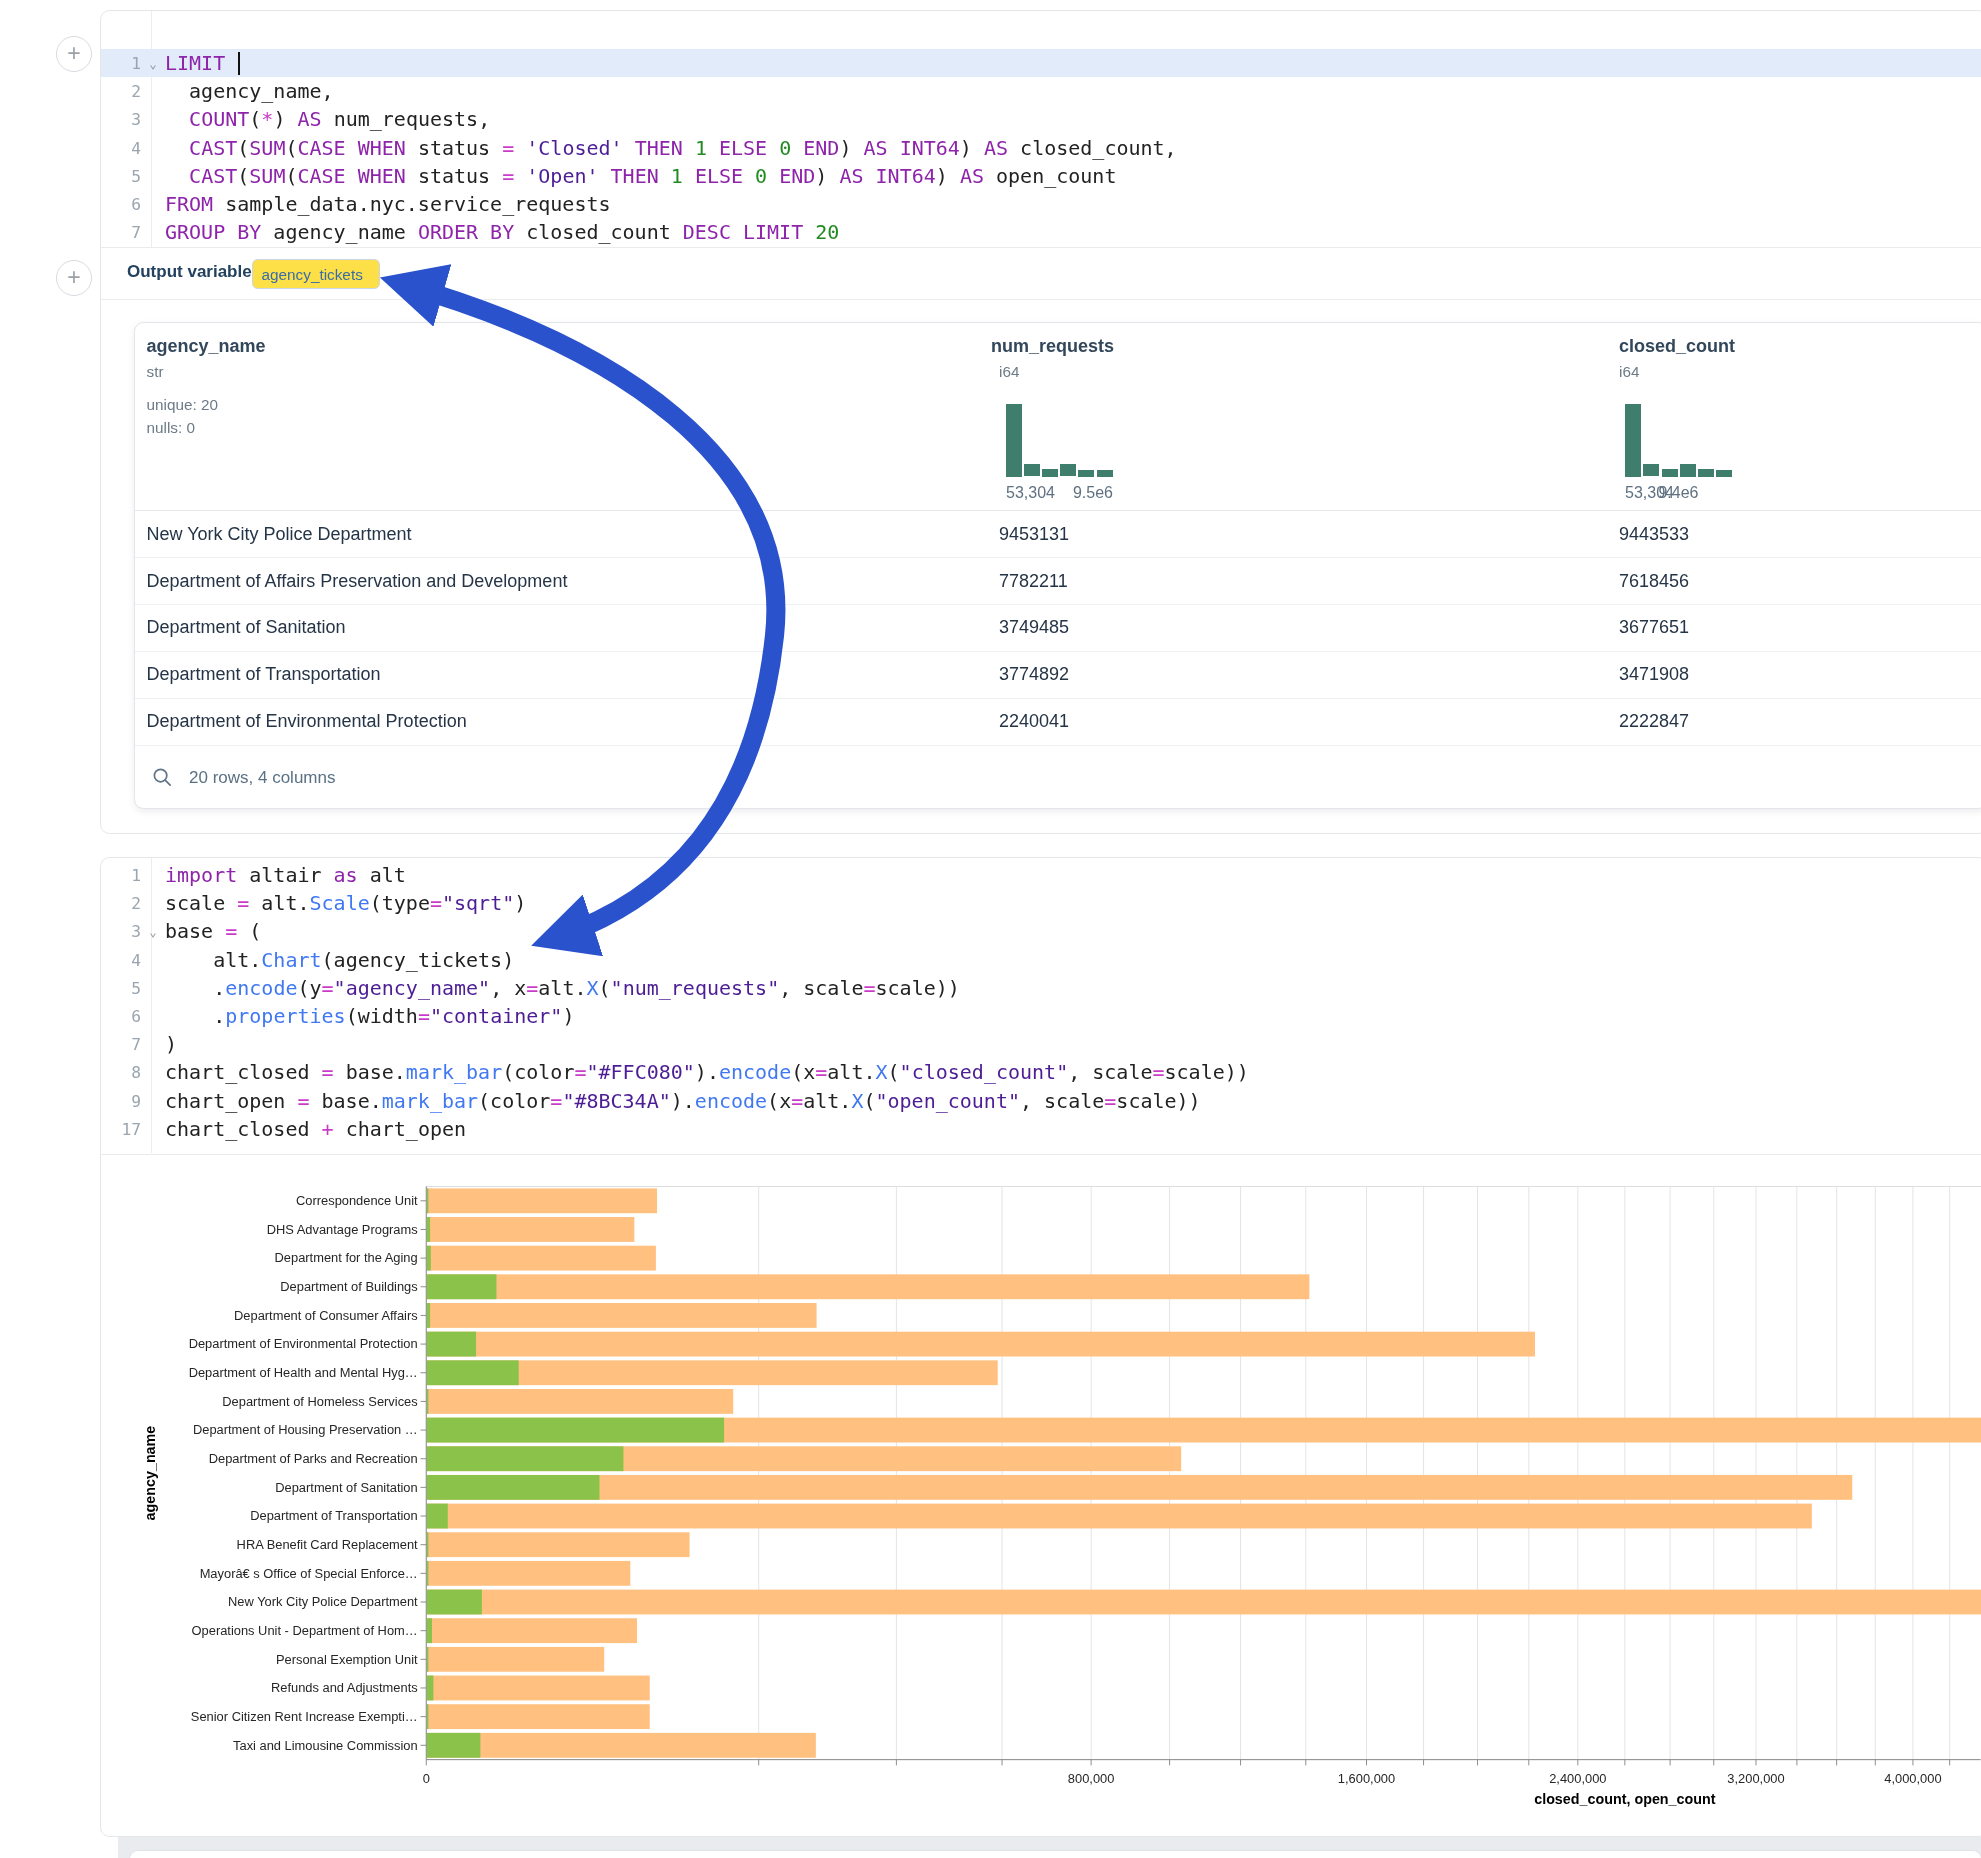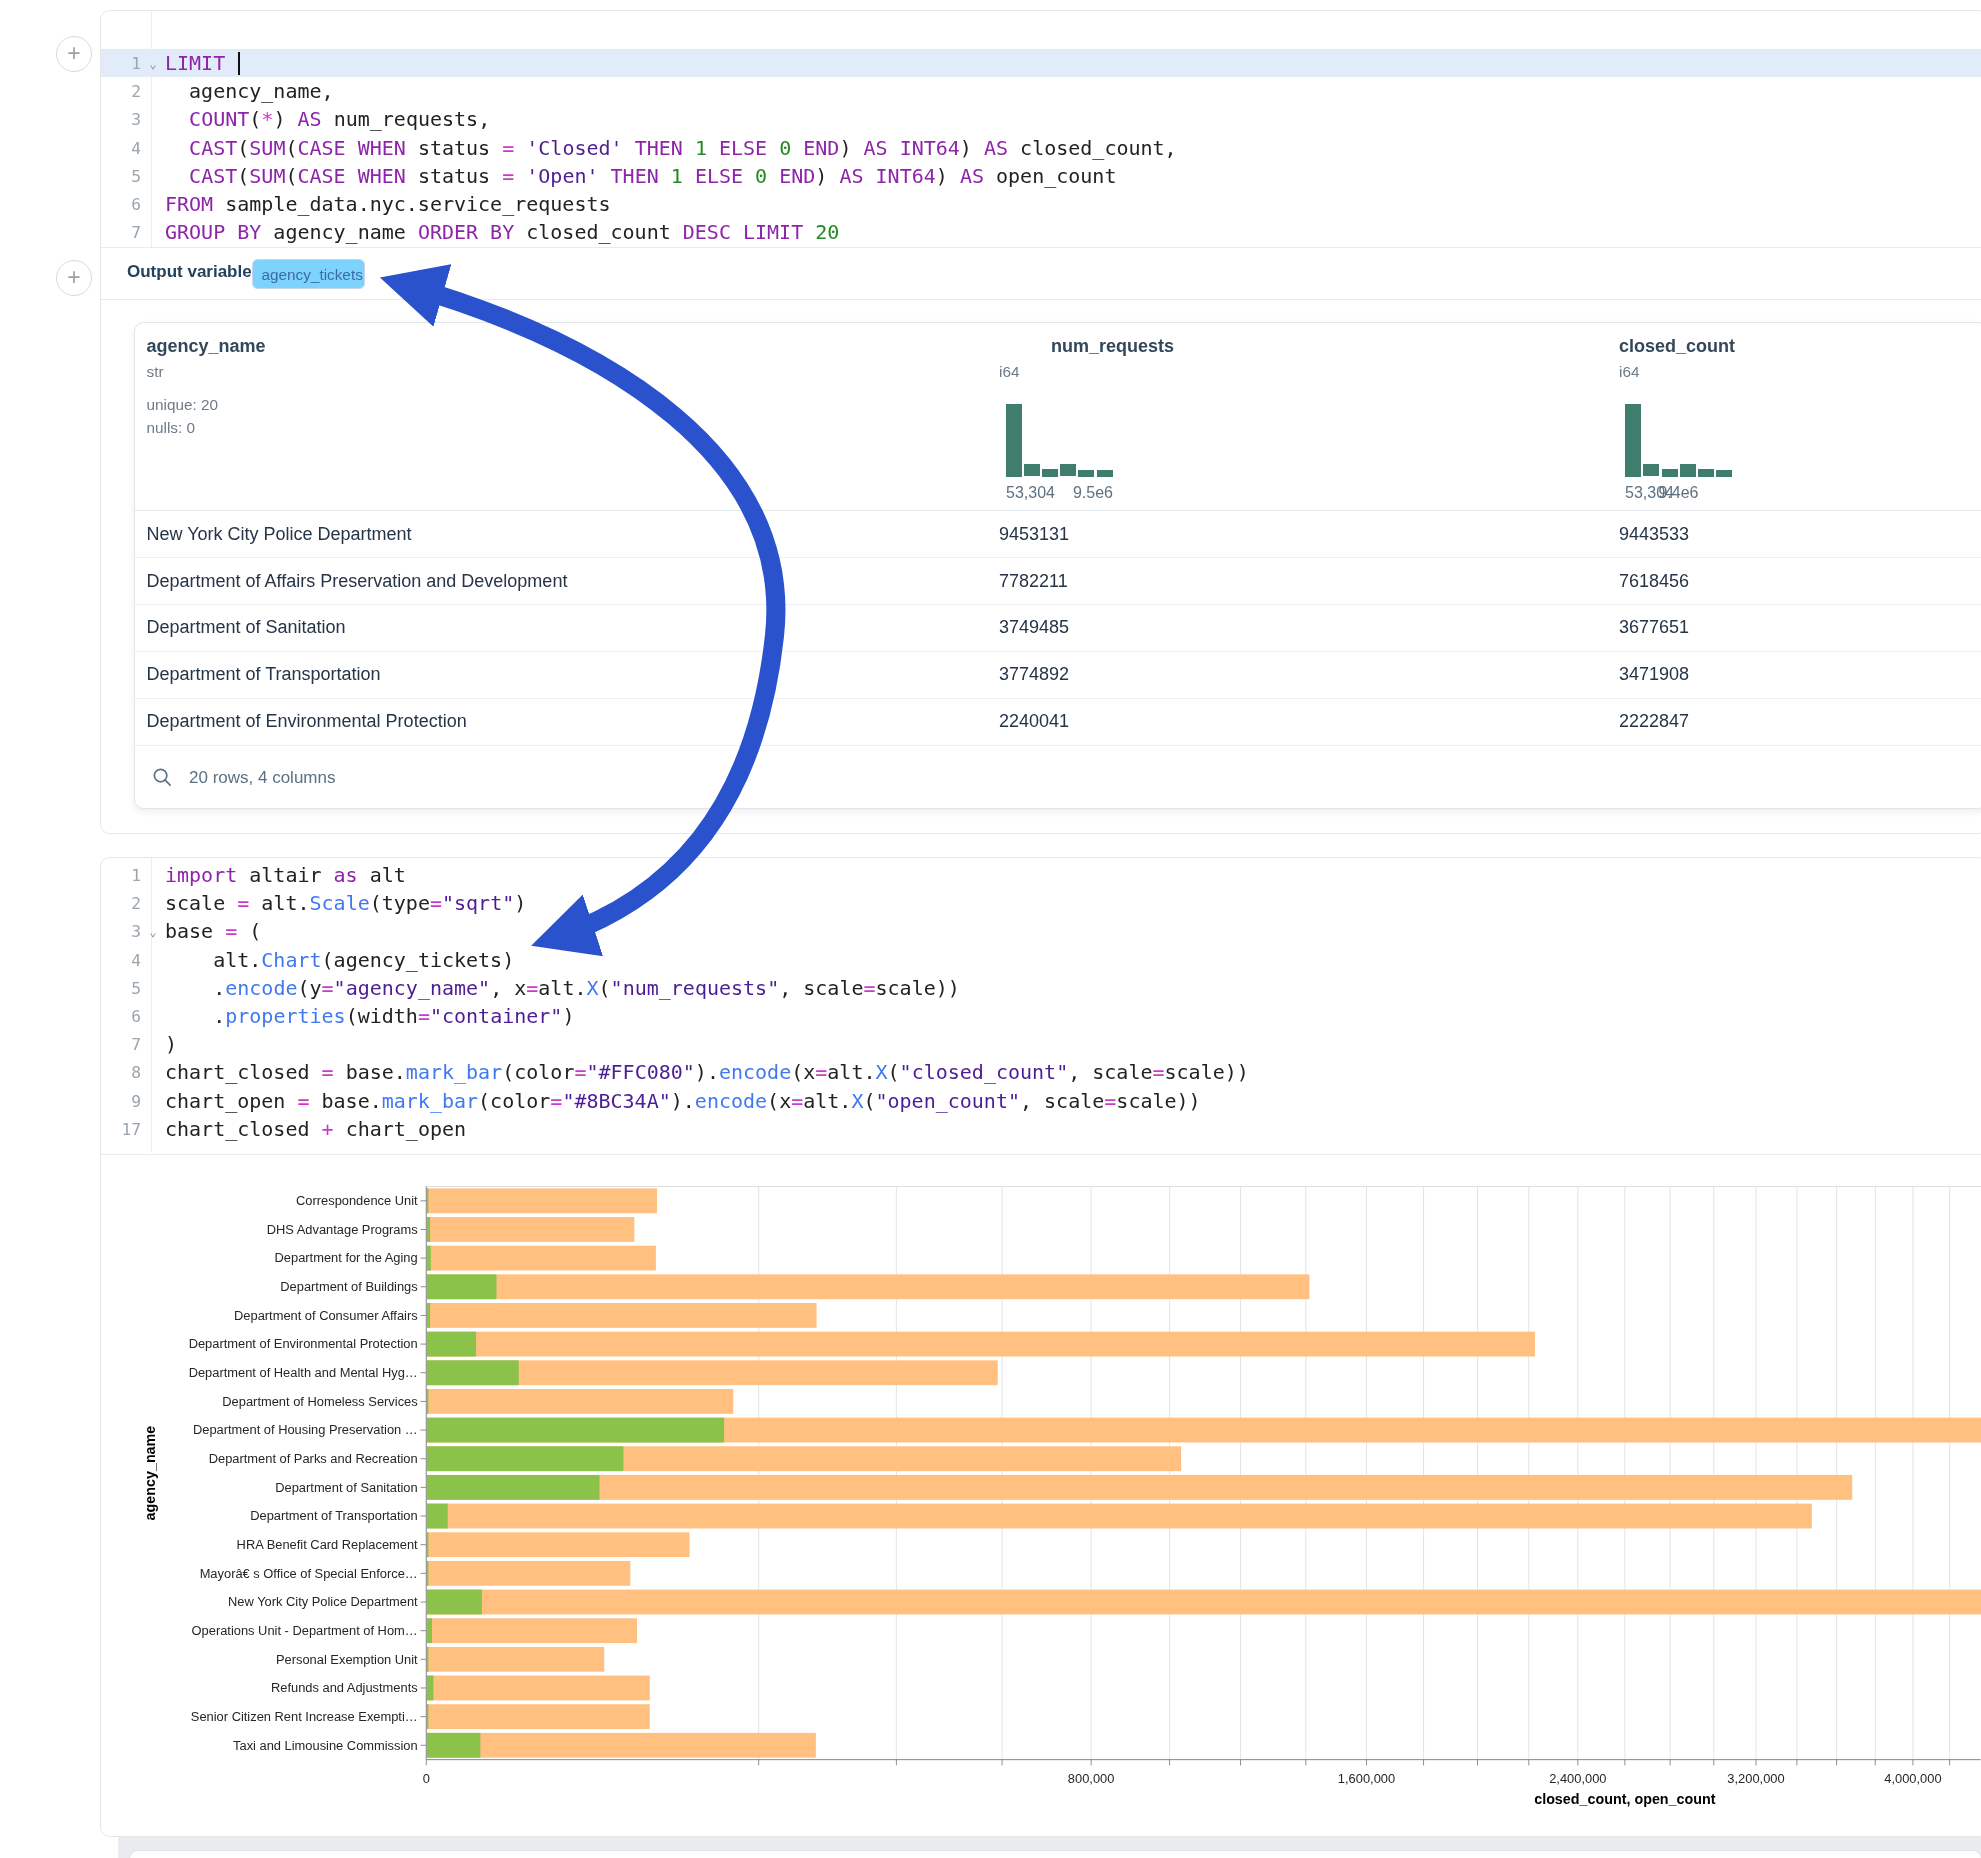--- a/index.html
+++ b/index.html
@@ -18,22 +18,22 @@
   .gutter{display:inline-block;width:40px;text-align:right;font-size:16.3px;color:#9aa5af;flex:0 0 40px;}
   .chev{display:inline-block;width:24px;flex:0 0 24px;text-align:center;font-size:12.4px;color:#8a9199;}
   .tok-kw{color:#8e24aa;}
   .tok-fn{color:#4078f2;}
   .tok-str{color:#4c1d95;}
   .tok-num{color:#218a21;}
   .tok-op{color:#c93ac9;}
   .tok-pl{color:#222;}
   .cursor{display:inline-block;width:1.9px;height:23px;background:#111;margin-left:1px;vertical-align:middle;}
   .ov-label{position:absolute;left:127px;top:262px;font-size:17px;font-weight:bold;color:#23425f;}
-  .ov-badge{position:absolute;left:252px;top:259px;width:113px;height:30px;border:1px solid #c9d6e8;
-            border-radius:5.7px;background:#7dd3fc;color:#3a6ca8;font-size:15.3px;line-height:29px;
+  .ov-badge{position:absolute;left:252px;top:259px;width:128px;height:30px;border:1px solid #c9d6e8;
+            border-radius:5.7px;background:#fde047;color:#3a6ca8;font-size:15.3px;line-height:29px;
             padding-left:8.6px;box-sizing:border-box;overflow:hidden;white-space:nowrap;cursor:pointer;}
   #table-card{position:absolute;left:134px;top:322px;width:1854px;height:487px;background:#fff;
               border:1px solid #e2e5e9;border-radius:9.6px;box-shadow:0 2.9px 7.6px rgba(0,0,0,0.07);
               box-sizing:border-box;overflow:hidden;}
   .col-head{position:absolute;font-size:18px;font-weight:bold;color:#33475b;}
   .col-type{position:absolute;font-size:15.3px;color:#6d7a88;}
   .col-stat{position:absolute;font-size:15.3px;color:#6d7a88;}
   .hist-bar{position:absolute;background:#3f7d6d;}
   .hist-label{position:absolute;font-size:16px;color:#5f7181;}
   .t-row-sep{position:absolute;left:0;width:100%;height:1px;background:#eef1f3;}
@@ -72,21 +72,21 @@
     </div>
 
   <span class="ov-label">Output variable:</span>
   <span class="ov-badge">agency_tickets</span>
 
   <div id="table-card">
       <div class="col-head" style="left: 11.5px; top: 13.4px;">agency_name</div>
       <div class="col-type" style="left: 11.5px; top: 40px;">str</div>
       <div class="col-stat" style="left: 11.5px; top: 73px;">unique: 20</div>
       <div class="col-stat" style="left: 11.5px; top: 96px;">nulls: 0</div>
-      <div class="col-head" style="left: 916px; top: 13.4px;">num_requests</div>
+      <div class="col-head" style="left: 856px; top: 13.4px;">num_requests</div>
       <div class="col-type" style="left: 864px; top: 40px;">i64</div>
       <div class="hist-bar" style="left: 871px; top: 81px; width: 16.3px; height: 73px;"></div>
       <div class="hist-bar" style="left: 889px; top: 141px; width: 16.3px; height: 12.4px;"></div>
       <div class="hist-bar" style="left: 907px; top: 146px; width: 16.3px; height: 7.6px;"></div>
       <div class="hist-bar" style="left: 925px; top: 141px; width: 16.3px; height: 12.4px;"></div>
       <div class="hist-bar" style="left: 943px; top: 147px; width: 16.3px; height: 6.7px;"></div>
       <div class="hist-bar" style="left: 962px; top: 147px; width: 16.3px; height: 6.7px;"></div>
       <div class="hist-label" style="left: 871px; top: 161px;">53,304</div>
       <div class="hist-label" style="left: 871px; top: 161px; width: 107px; text-align: right;">9.5e6</div>
       <div class="col-head" style="left: 1484px; top: 13.4px;">closed_count</div>

